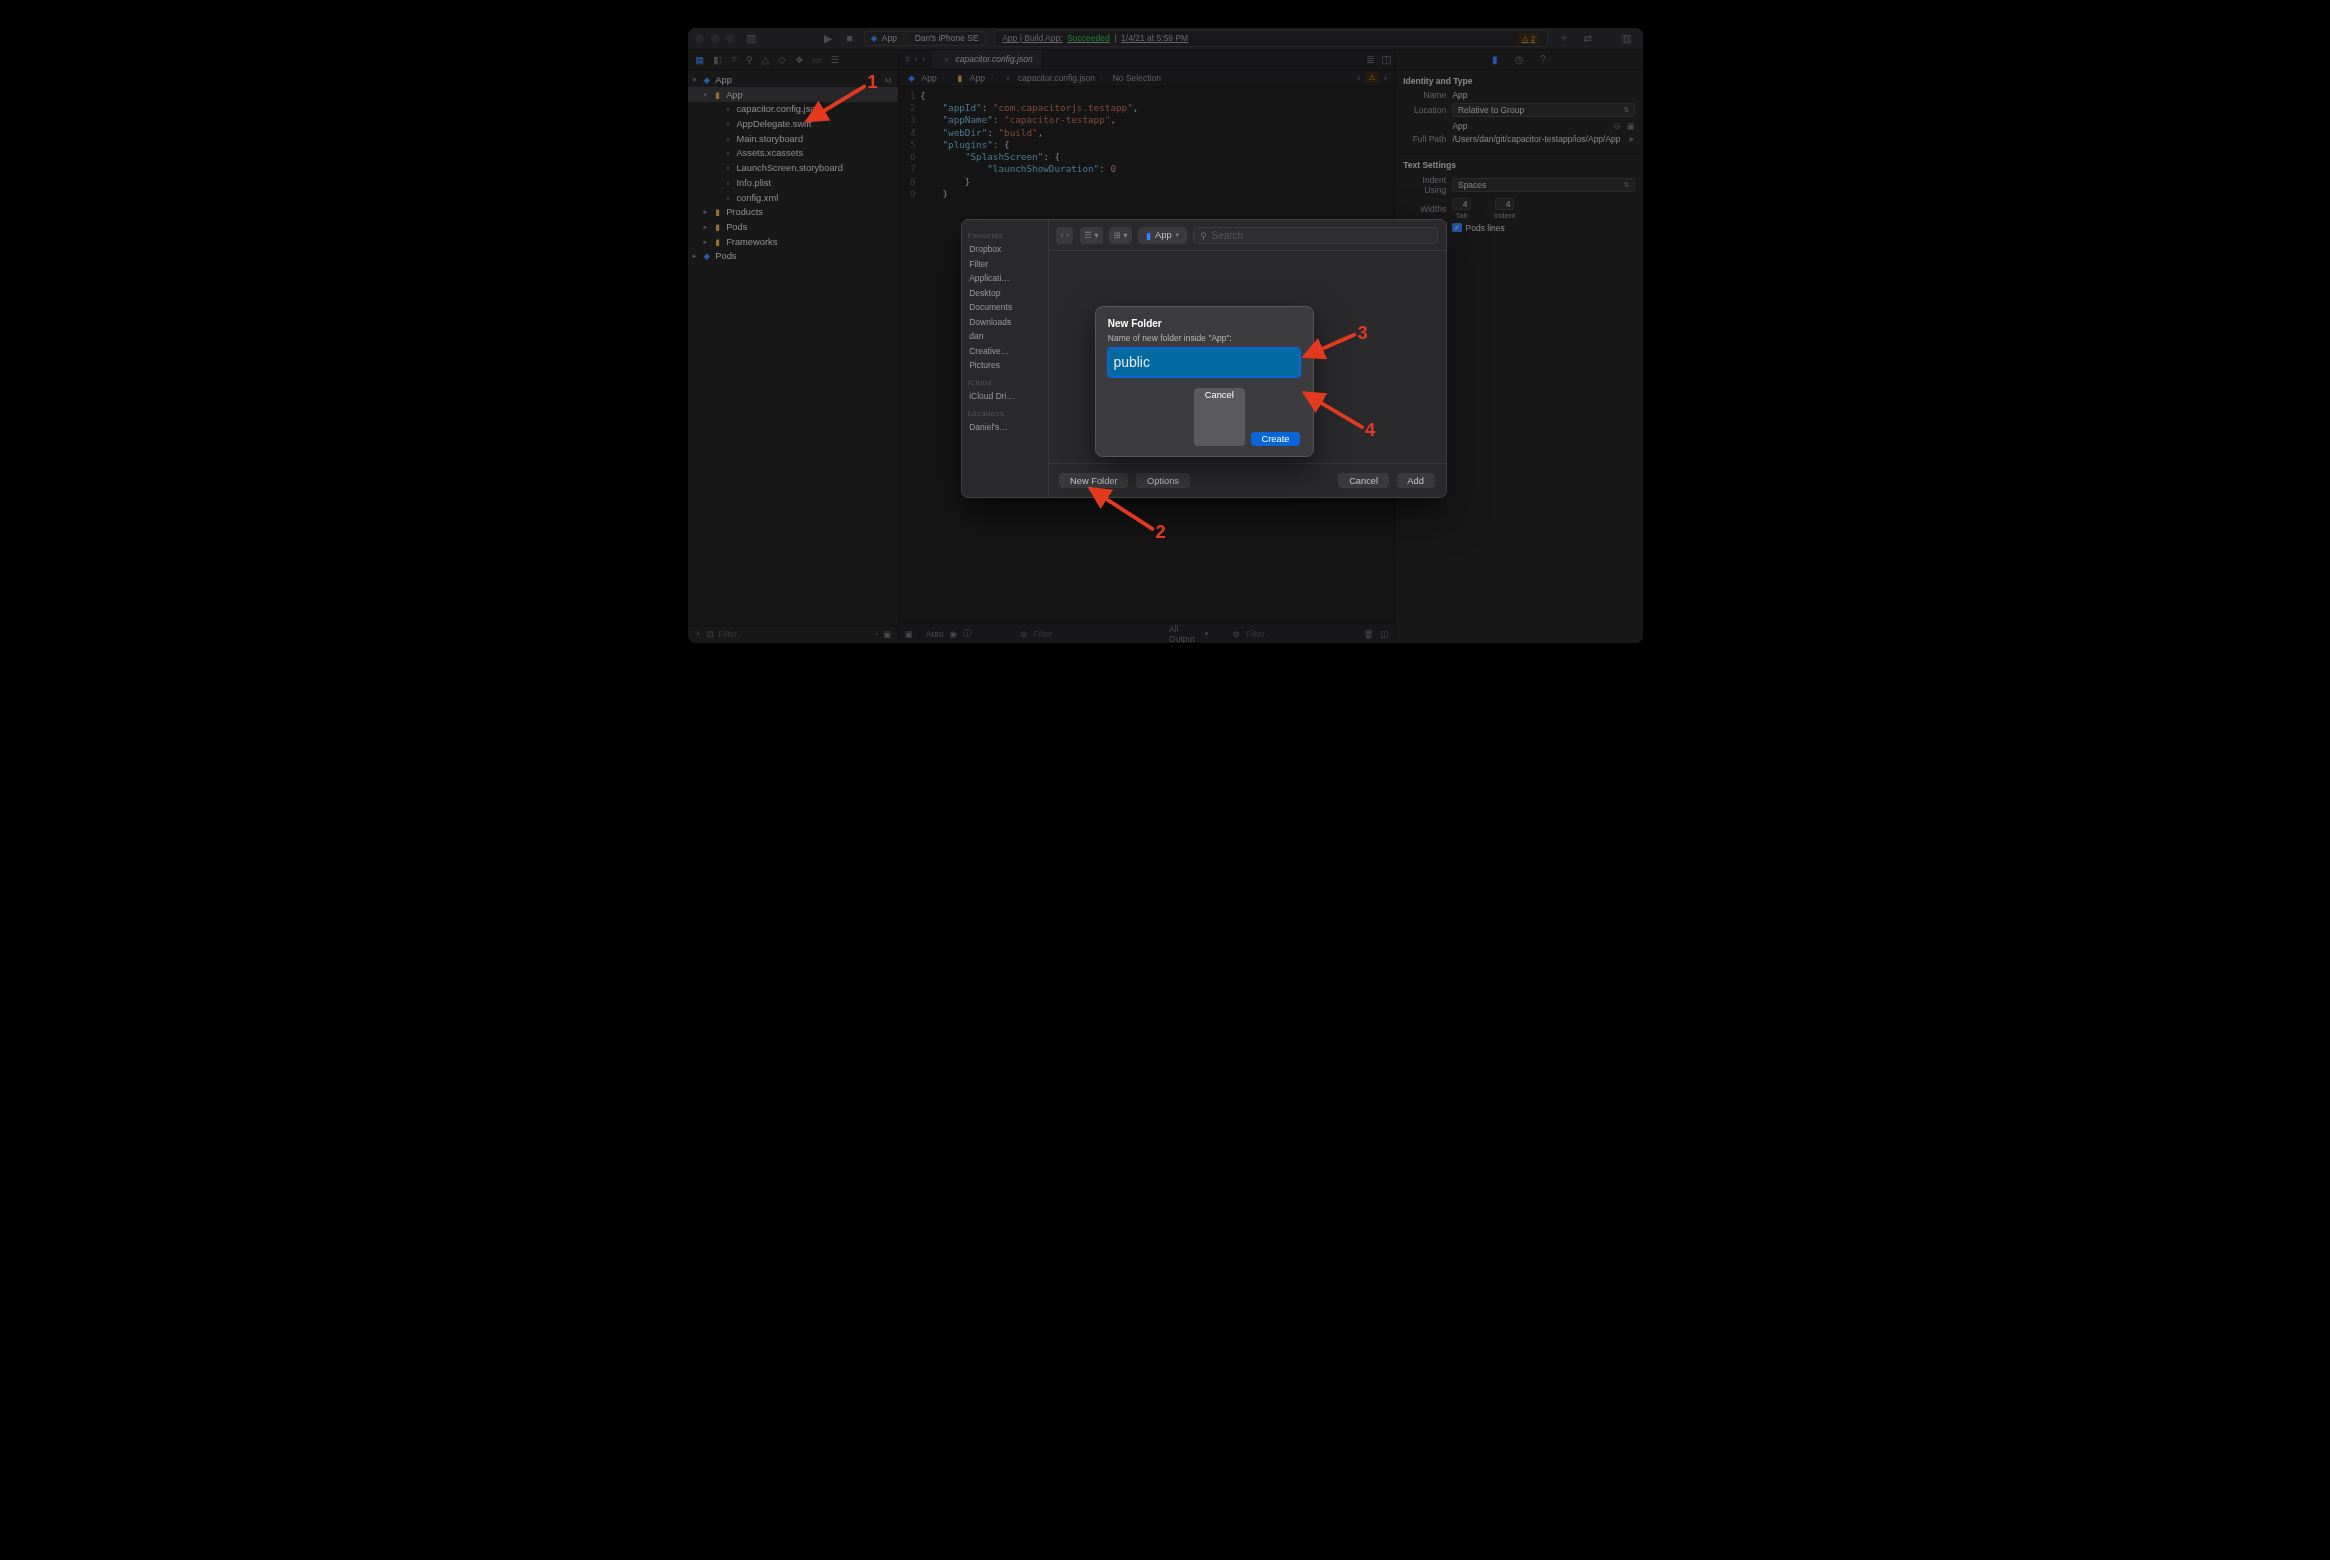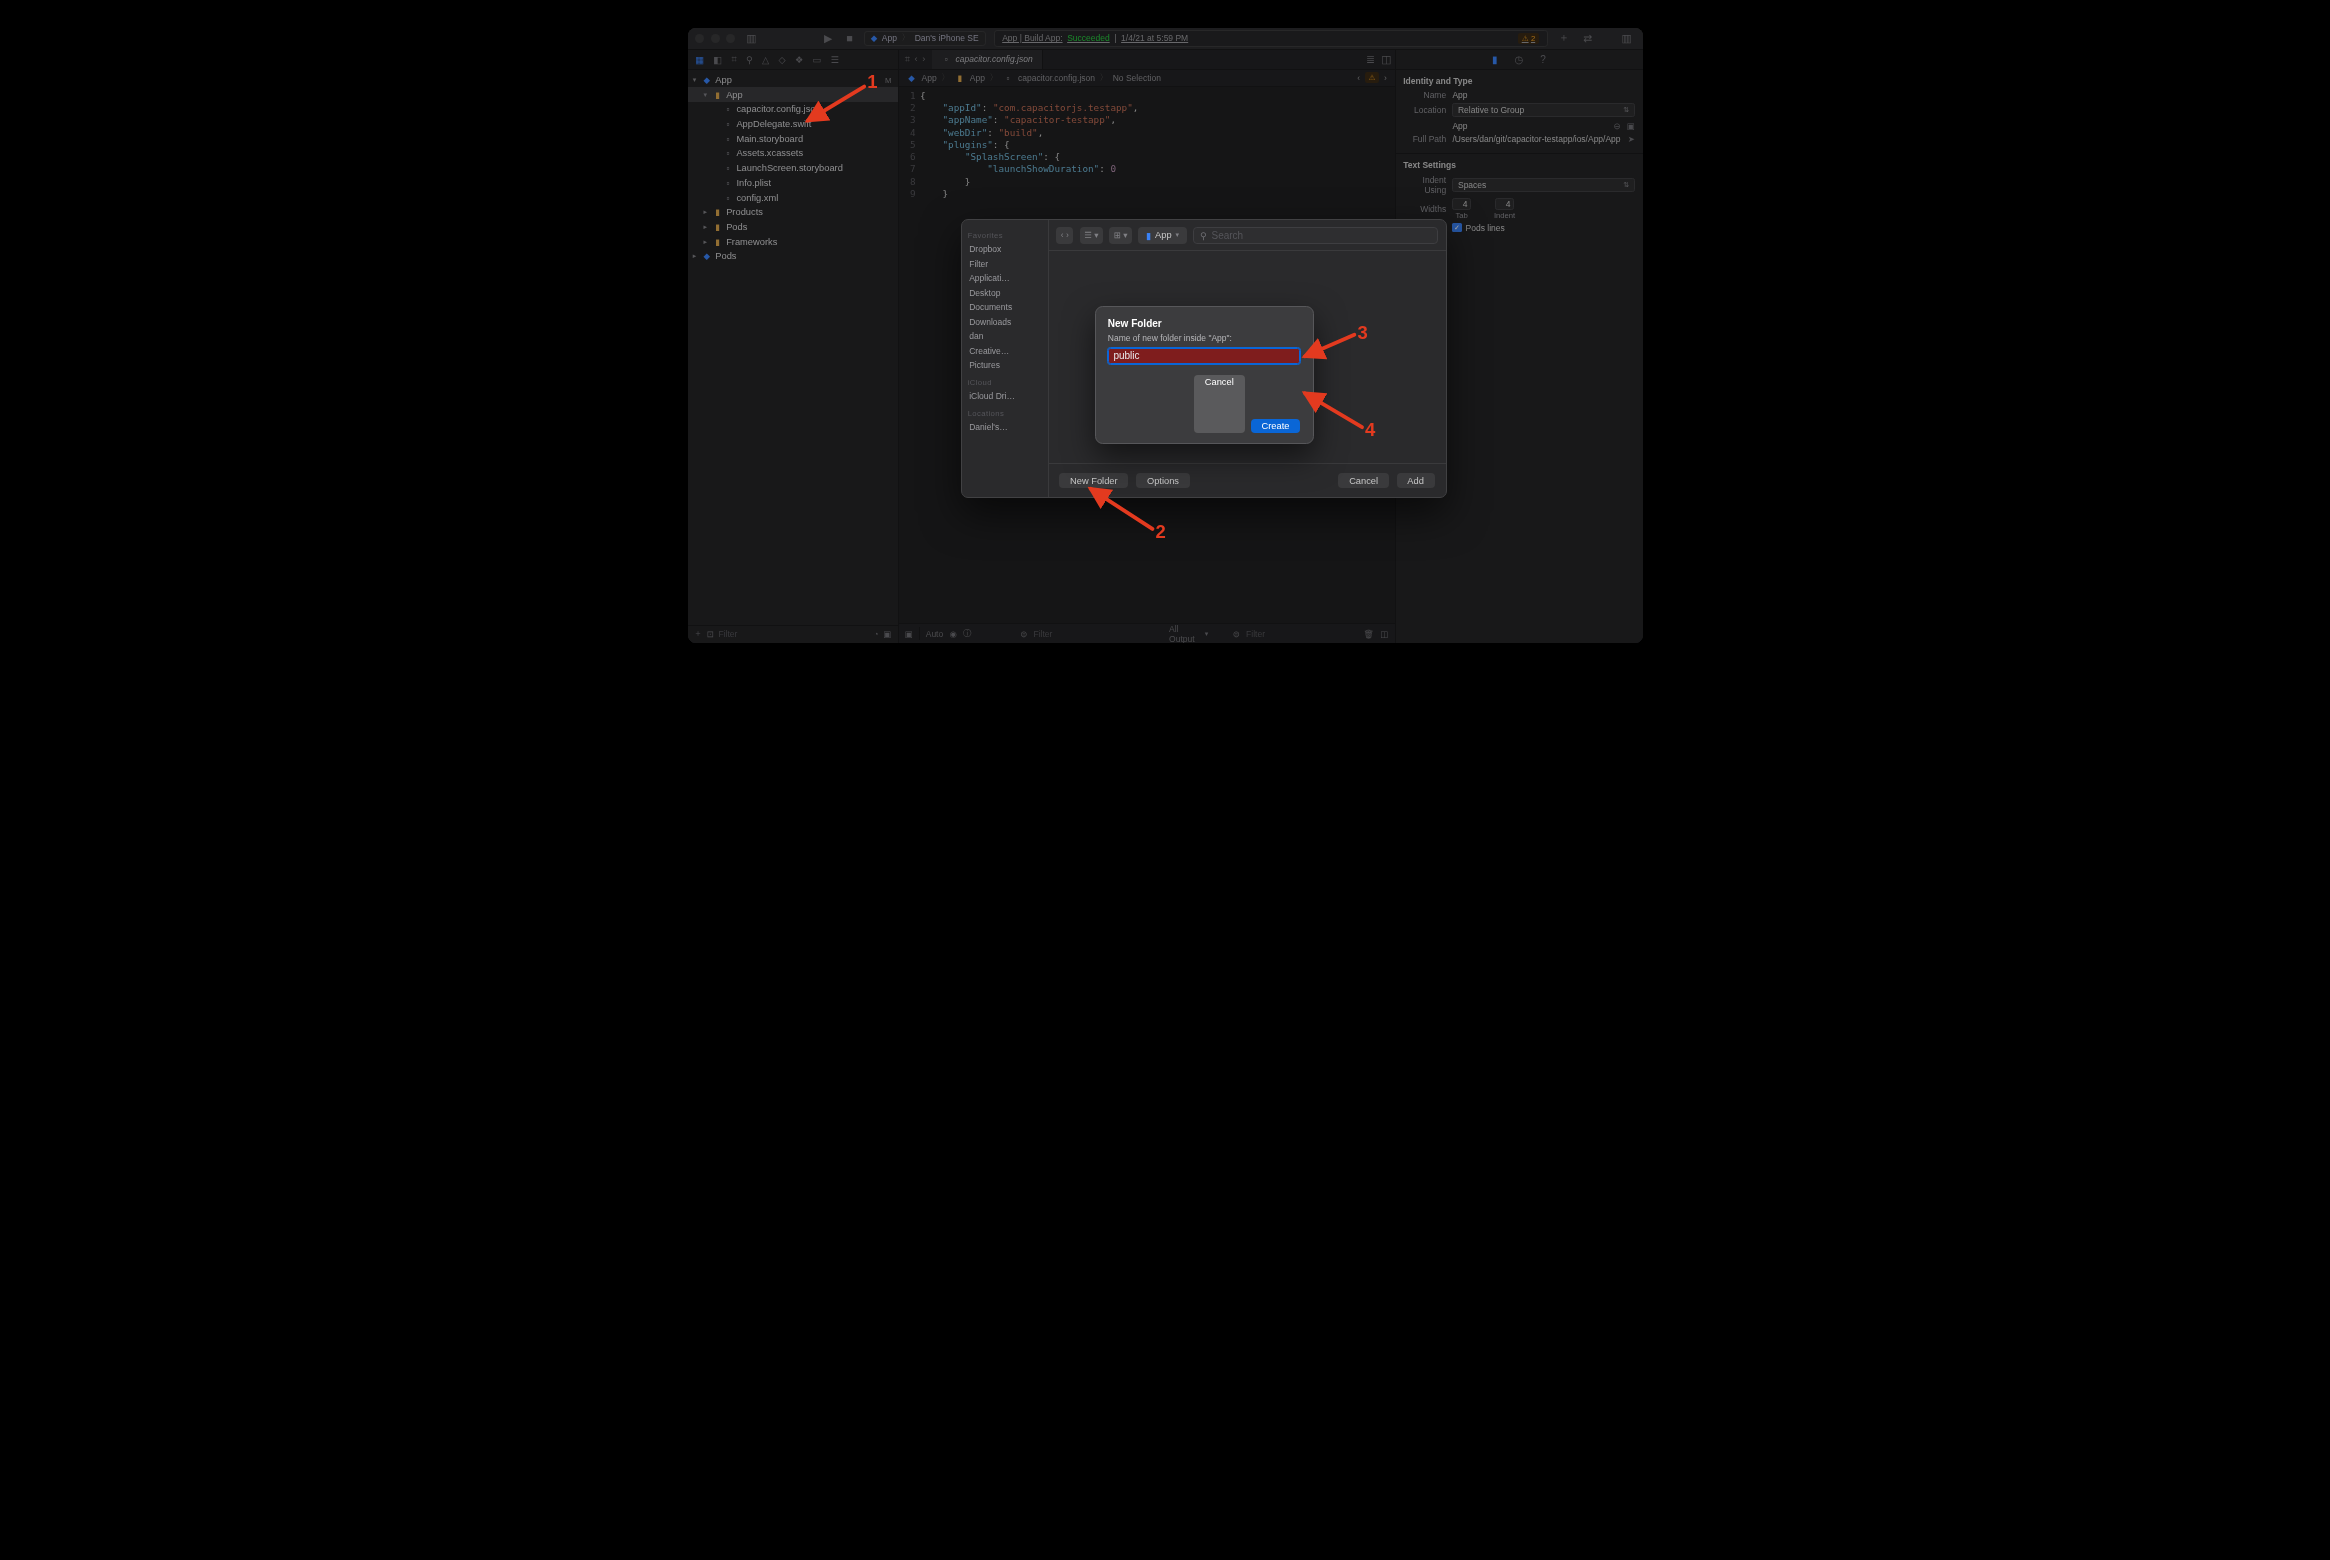--- a/index.html
+++ b/index.html
@@ -260,25 +260,25 @@
     background: #3c3c3e;
     border: 0.8px solid #57575a;
     border-radius: 7.7px;
     box-shadow: 0 12.3px 31px rgba(0,0,0,.55);
     z-index: 20;
     padding: 10.8px 12.3px 9.3px;
   }
   .modal h3 { color: #fff; font-size: 10px; font-weight: 600; margin-bottom: 4.6px; }
   .modal .sub { color: #b8b8bb; font-size: 8.5px; margin-bottom: 4.6px; }
   .modal input[type="text"] {
-    width: 100%; height: 16px;
-    background: #7f1d1d; color: #e9e9ec;
+    width: 100%; height: 29px;
+    background: #0369a1; color: #e9e9ec;
     border: 0.8px solid #0a66d6;
     outline: 1.5px solid #0a66d6; outline-offset: 0;
-    border-radius: 2.3px; padding: 0 4.6px; font-size: 10px;
+    border-radius: 2.3px; padding: 0 4.6px; font-size: 14px;
   }
   .modal .actions { display: flex; justify-content: flex-end; gap: 6.2px; margin-top: 10.8px; }
   .modal .btn { background: #5a5a5c; color: #fff; }
   .modal .btn.primary { background: #0a66d6; }
 
   
   .annot { position: absolute; z-index: 40; pointer-events: none; }
   .annot text { font-family: inherit; font-size: 24px; font-weight: 800; fill: #e33a1f; }
   .ar { stroke: #e33a1f; stroke-width: 5; fill: none; stroke-linecap: round; }
   .ah { fill: #e33a1f; }

